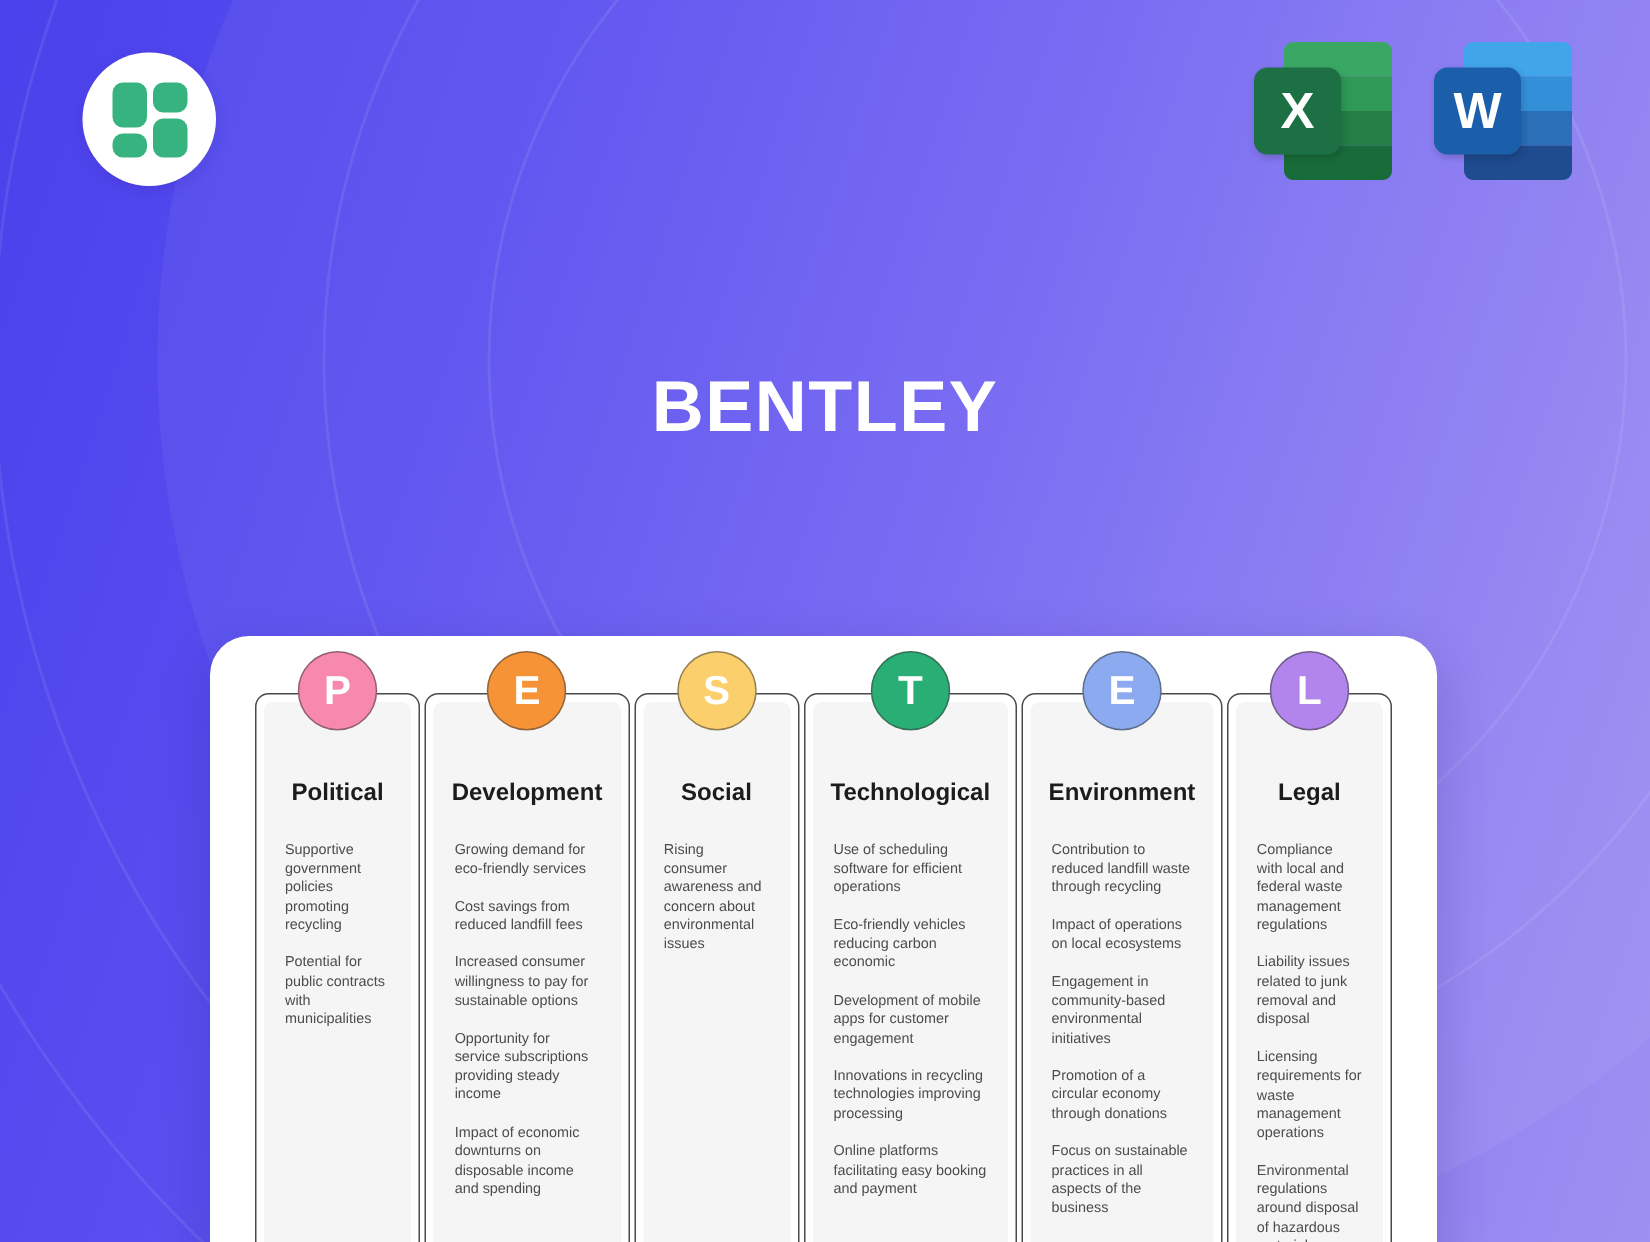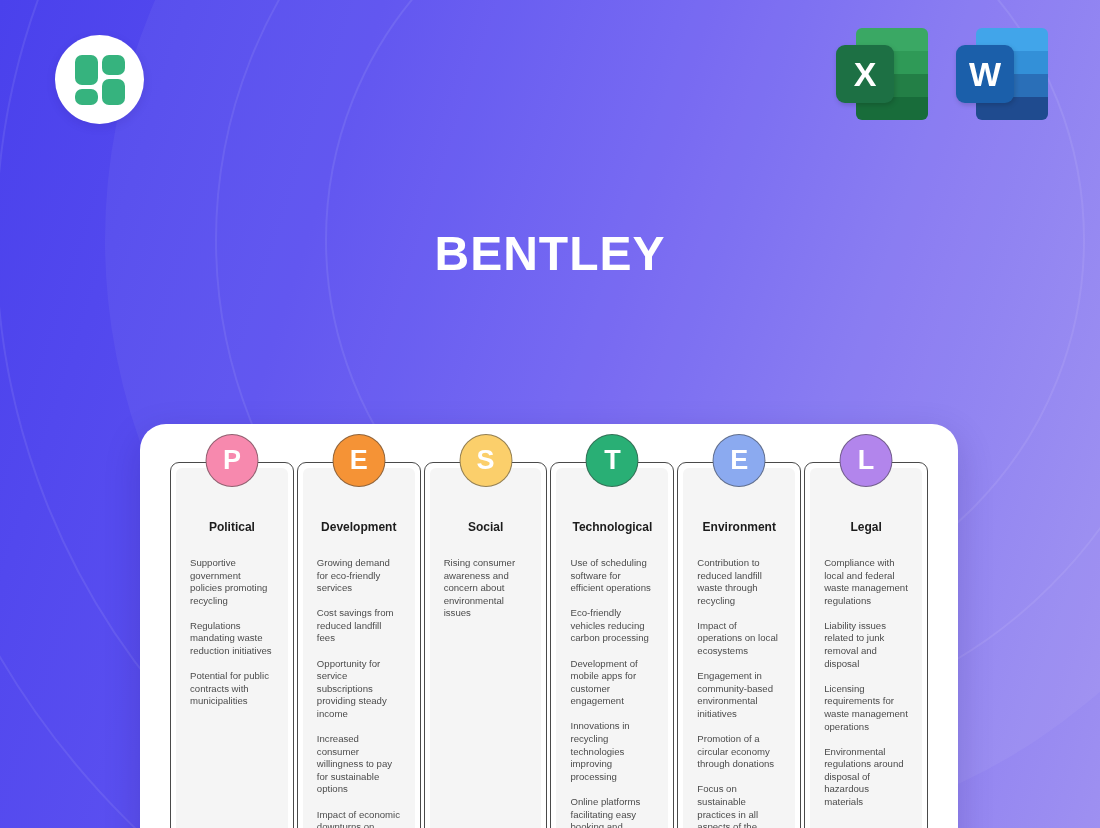--- a/index.html
+++ b/index.html
@@ -63,21 +63,21 @@
   .oi-badge{
     position:absolute; left:0; top:17px;
     width:58px; height:58px; border-radius:9px;
     display:flex; align-items:center; justify-content:center;
     color:#fff; font-weight:bold; font-size:34px; line-height:1;
     box-shadow:1px 2px 5px rgba(0,0,0,0.17);
   }
 
   
   .title-wrap{
-    position:absolute; left:0; right:0; top:222px;
+    position:absolute; left:0; right:0; top:240px;
     text-align:center; color:#ffffff;
   }
   .title-line1{
     font-size:48px; font-weight:bold; letter-spacing:1px; line-height:64px;
   }
   .title-line2{
     font-size:48px; font-weight:bold; letter-spacing:0.3px; line-height:64px;
   }
 
   
@@ -120,21 +120,21 @@
     left:50%; top:-29px; transform:translateX(-50%);
     width:53px; height:53px; border-radius:50%;
     display:flex; align-items:center; justify-content:center;
     color:#ffffff; font-size:27px; font-weight:bold; line-height:1;
     border:1.2px solid rgba(60,60,60,0.55);
     z-index:4;
   }
 
   .col-title{
     text-align:center;
-    font-size:12px; font-weight:bold; color:#1c1c1c;
+    font-size:16px; font-weight:bold; color:#1c1c1c;
     margin-top:34px;
     margin-bottom:23px;
     white-space:nowrap;
   }
 
   .points{
     display:flex; flex-direction:column; gap:12.5px;
     padding:0 2px;
     align-items:flex-end;
   }
@@ -193,37 +193,36 @@
 
   <div class="board">
     <div class="cols">
 
       <div class="col">
         <div class="badge" style="background:#f789ae">P</div>
         <div class="col-inner">
           <div class="col-title">Political</div>
           <div class="points">
             <div class="point">Supportive government policies promoting recycling</div>
-            <div class="point">Regulations mandating waste reduction initiatives</div>
             <div class="point">Potential for public contracts with municipalities</div>
 
           </div>
 
         </div>
       </div>
 
       <div class="col">
         <div class="badge" style="background:#f59336">E</div>
         <div class="col-inner">
           <div class="col-title">Development</div>
           <div class="points">
             <div class="point">Growing demand for eco-friendly services</div>
             <div class="point">Cost savings from reduced landfill fees</div>
+            <div class="point">Increased consumer willingness to pay for sustainable options</div>
             <div class="point">Opportunity for service subscriptions providing steady income</div>
-            <div class="point">Increased consumer willingness to pay for sustainable options</div>
             <div class="point">Impact of economic downturns on disposable income and spending</div>
           </div>
 
         </div>
       </div>
 
       <div class="col">
         <div class="badge" style="background:#fbcf6b">S</div>
         <div class="col-inner">
           <div class="col-title">Social</div>
@@ -234,21 +233,21 @@
 
         </div>
       </div>
 
       <div class="col">
         <div class="badge" style="background:#29af75">T</div>
         <div class="col-inner">
           <div class="col-title">Technological</div>
           <div class="points">
             <div class="point">Use of scheduling software for efficient operations</div>
-            <div class="point">Eco-friendly vehicles reducing carbon processing</div>
+            <div class="point">Eco-friendly vehicles reducing carbon economic</div>
             <div class="point">Development of mobile apps for customer engagement</div>
             <div class="point">Innovations in recycling technologies improving processing</div>
             <div class="point">Online platforms facilitating easy booking and payment</div>
           </div>
 
         </div>
       </div>
 
       <div class="col">
         <div class="badge" style="background:#8baaf0">E</div>

